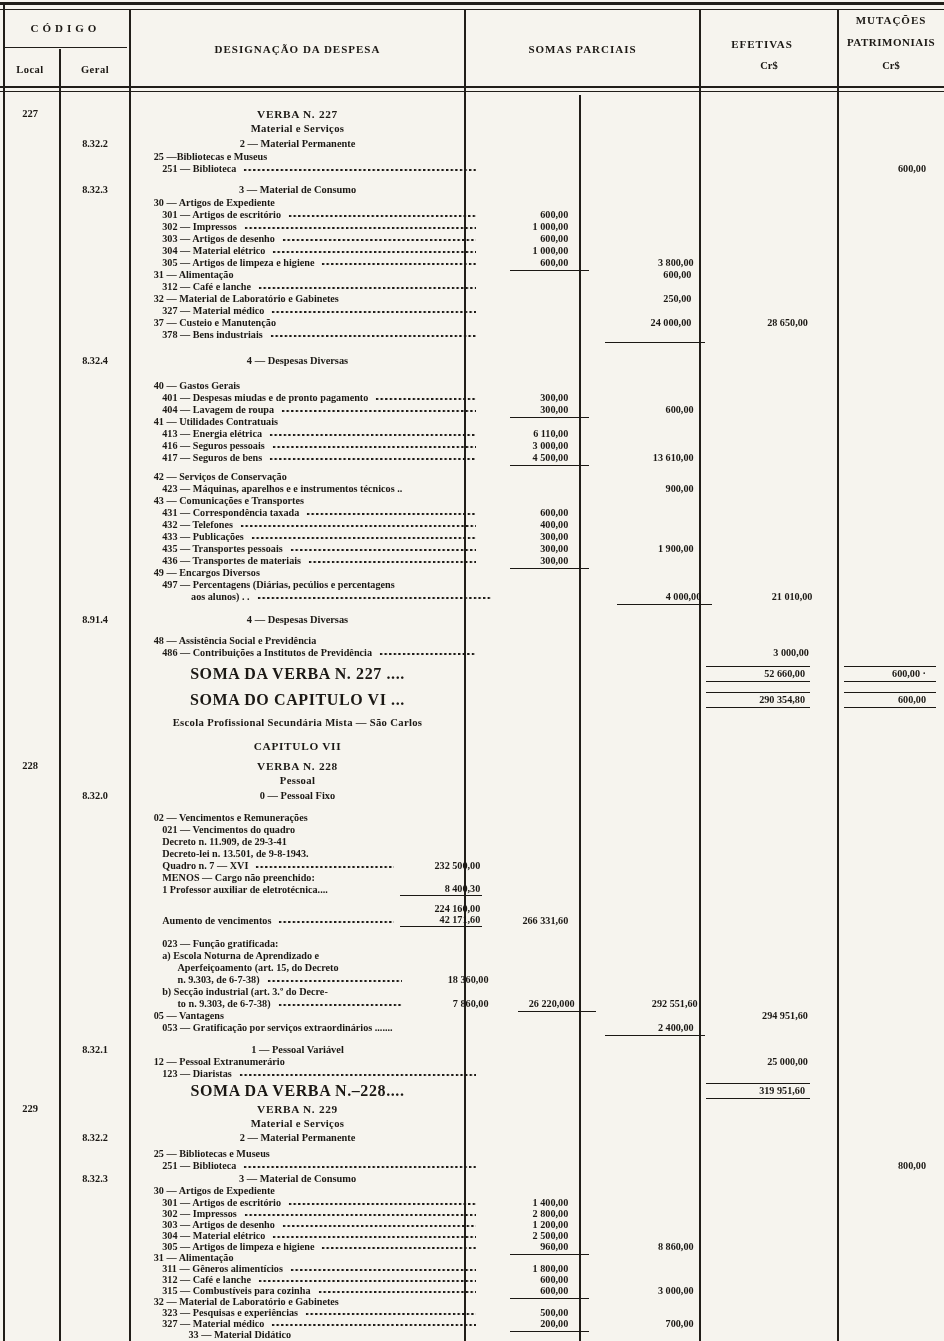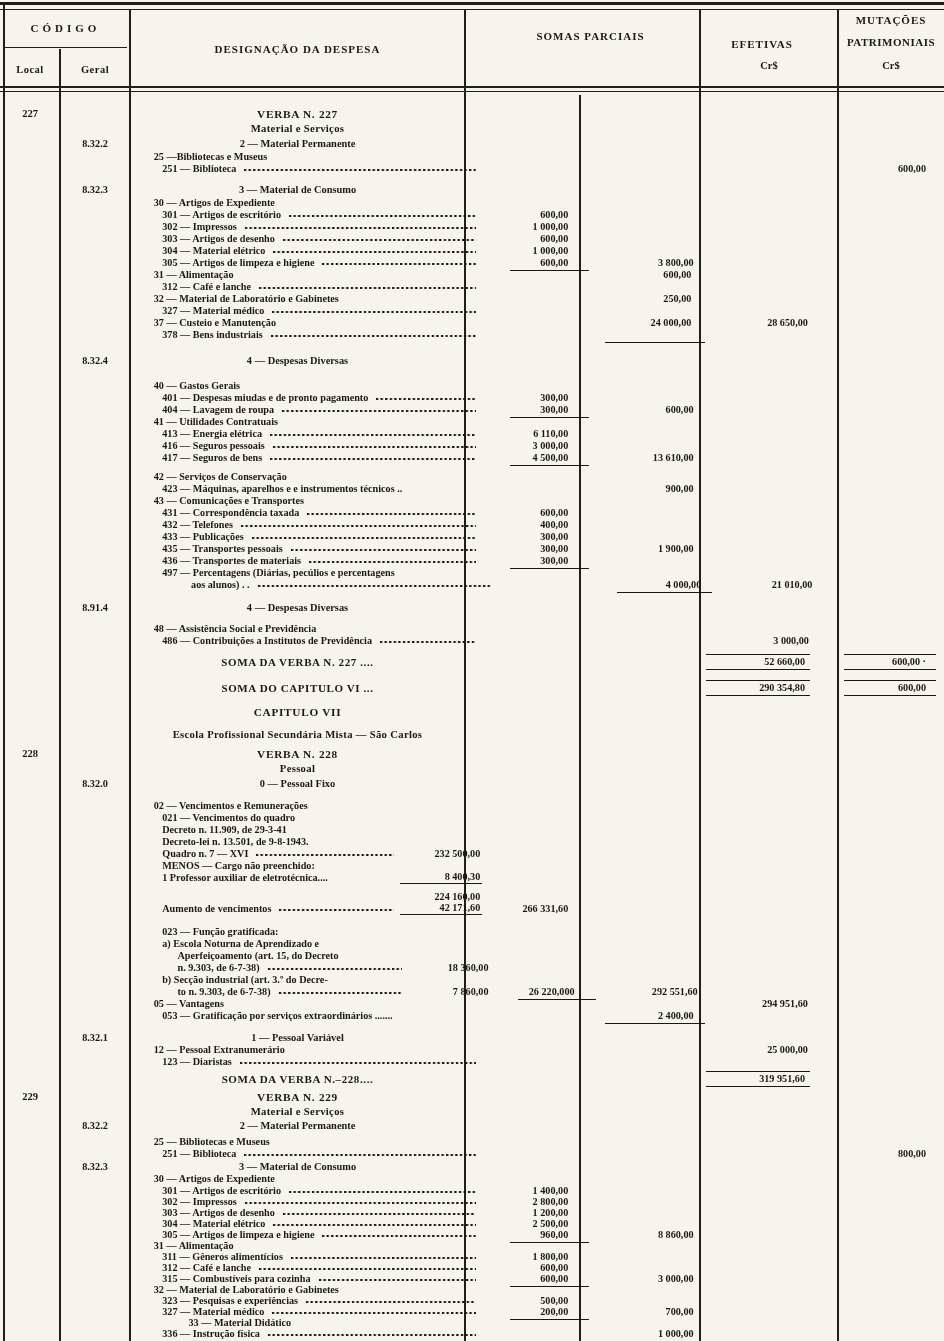--- a/index.html
+++ b/index.html
@@ -33,21 +33,21 @@
   .d-g{padding-left:8px;margin-left:20px;}
   .d-i{padding-left:38px;}
   .d-i2{padding-left:72px;}
   .d-p{padding-left:38px;align-items:flex-end;}
   .d-p2{padding-left:56px;}
   .d-n{padding-left:38px;}
   .d-c1,.d-c2,.d-c3,.d-s{justify-content:center;}
   .d-c1 .t{font-size:11.3px;letter-spacing:.7px;}
   .d-c2 .t{font-size:10.7px;letter-spacing:.3px;}
   .d-c3 .t{font-size:10.4px;}
-  .d-s .t{font-size:11px;letter-spacing:.6px;text-align:right;}
+  .d-s .t{font-size:16px;letter-spacing:.6px;text-align:right;}
   .lead{flex:1;align-self:flex-end;height:6px;margin:0 6px 2px 7px;
     background-image:radial-gradient(circle at 2px 3px,#1b1814 1.15px,transparent 1.5px);
     background-size:4.6px 6px;background-repeat:repeat-x;background-position:0 60%;}
   .sp{flex:1;}
   .inner{width:82px;text-align:right;padding-right:2px;box-sizing:border-box;}
   .inner.irl{border-bottom:1.5px solid #1b1814;}
   .rb,.rtp{position:absolute;height:1.5px;background:#1b1814;}
   .rb{bottom:-2px;} .rtp{top:-2.5px;}
   .c-a .rb,.c-a .rtp{left:28px;right:4px;}
   .c-b .rb,.c-b .rtp{left:12px;right:4px;}
@@ -71,21 +71,21 @@
   <div class="vl" style="left:464px;top:9px;height:1332px;"></div>
   <div class="vl" style="left:579px;top:95px;height:1246px;"></div>
   <div class="vl" style="left:699px;top:9px;height:1332px;"></div>
   <div class="vl" style="left:837px;top:9px;height:1332px;"></div>
 
   <div id="hdr">
     <div class="hlabel" style="left:4px;top:22px;width:123px;letter-spacing:4px;">CÓDIGO</div>
     <div class="hlabel" style="left:0px;top:64px;width:60px;font-size:10.5px;letter-spacing:.5px;">Local</div>
     <div class="hlabel" style="left:60px;top:64px;width:70px;font-size:10.5px;letter-spacing:.5px;">Geral</div>
     <div class="hlabel" style="left:130px;top:43px;width:335px;">DESIGNAÇÃO DA DESPESA</div>
-    <div class="hlabel" style="left:465px;top:30px;width:235px;margin-left:8px;">SOMAS PARCIAIS</div>
+    <div class="hlabel" style="left:465px;top:43px;width:235px;">SOMAS PARCIAIS</div>
     <div class="hlabel" style="left:700px;top:38px;width:124px;">EFETIVAS</div>
     <div class="hlabel" style="left:700px;top:60px;width:138px;font-size:10.5px;letter-spacing:0;">Cr$</div>
     <div class="hlabel" style="left:838px;top:14px;width:106px;">MUTAÇÕES</div>
     <div class="hlabel" style="left:838px;top:36px;width:106px;letter-spacing:.5px;">PATRIMONIAIS</div>
     <div class="hlabel" style="left:838px;top:60px;width:106px;font-size:10.5px;letter-spacing:0;">Cr$</div>
   </div>
 
   <div id="tbody">
       <div class="row" style="margin-top: 3px;">
         <div class="c-local">227</div>
@@ -532,20 +532,31 @@
           <div class="t">300,00</div>
           <div class="rb"></div>
         </div>
         <div class="c-b num"></div>
         <div class="c-e num"></div>
         <div class="c-m num"></div>
       </div>
       <div class="row">
         <div class="c-local"></div>
         <div class="c-geral"></div>
+        <div class="c-desig d-g">
+          <div class="t">49 — Encargos Diversos</div>
+        </div>
+        <div class="c-a num"></div>
+        <div class="c-b num"></div>
+        <div class="c-e num"></div>
+        <div class="c-m num"></div>
+      </div>
+      <div class="row">
+        <div class="c-local"></div>
+        <div class="c-geral"></div>
         <div class="c-desig d-i">
           <div class="t">497 — Percentagens (Diárias, pecúlios e percentagens</div>
         </div>
         <div class="c-a num"></div>
         <div class="c-b num"></div>
         <div class="c-e num"></div>
         <div class="c-m num"></div>
       </div>
       <div class="row">
         <div class="c-local"></div>
@@ -631,36 +642,36 @@
           <div class="t">290 354,80</div>
           <div class="rtp"></div>
           <div class="rb"></div>
         </div>
         <div class="c-m num">
           <div class="t">600,00</div>
           <div class="rtp"></div>
           <div class="rb"></div>
         </div>
       </div>
+      <div class="row" style="margin-top: 10px;">
+        <div class="c-local"></div>
+        <div class="c-geral"></div>
+        <div class="c-desig d-c2">
+          <div class="t">Escola Profissional Secundária Mista — São Carlos</div>
+        </div>
+        <div class="c-a num"></div>
+        <div class="c-b num"></div>
+        <div class="c-e num"></div>
+        <div class="c-m num"></div>
+      </div>
       <div class="row" style="margin-top: 12px;">
         <div class="c-local"></div>
         <div class="c-geral"></div>
         <div class="c-desig d-c1">
           <div class="t">CAPITULO VII</div>
-        </div>
-        <div class="c-a num"></div>
-        <div class="c-b num"></div>
-        <div class="c-e num"></div>
-        <div class="c-m num"></div>
-      </div>
-      <div class="row" style="margin-top: 10px;">
-        <div class="c-local"></div>
-        <div class="c-geral"></div>
-        <div class="c-desig d-c2">
-          <div class="t">Escola Profissional Secundária Mista — São Carlos</div>
         </div>
         <div class="c-a num"></div>
         <div class="c-b num"></div>
         <div class="c-e num"></div>
         <div class="c-m num"></div>
       </div>
       <div class="row" style="margin-top: 8px;">
         <div class="c-local">228</div>
         <div class="c-geral"></div>
         <div class="c-desig d-c1">

